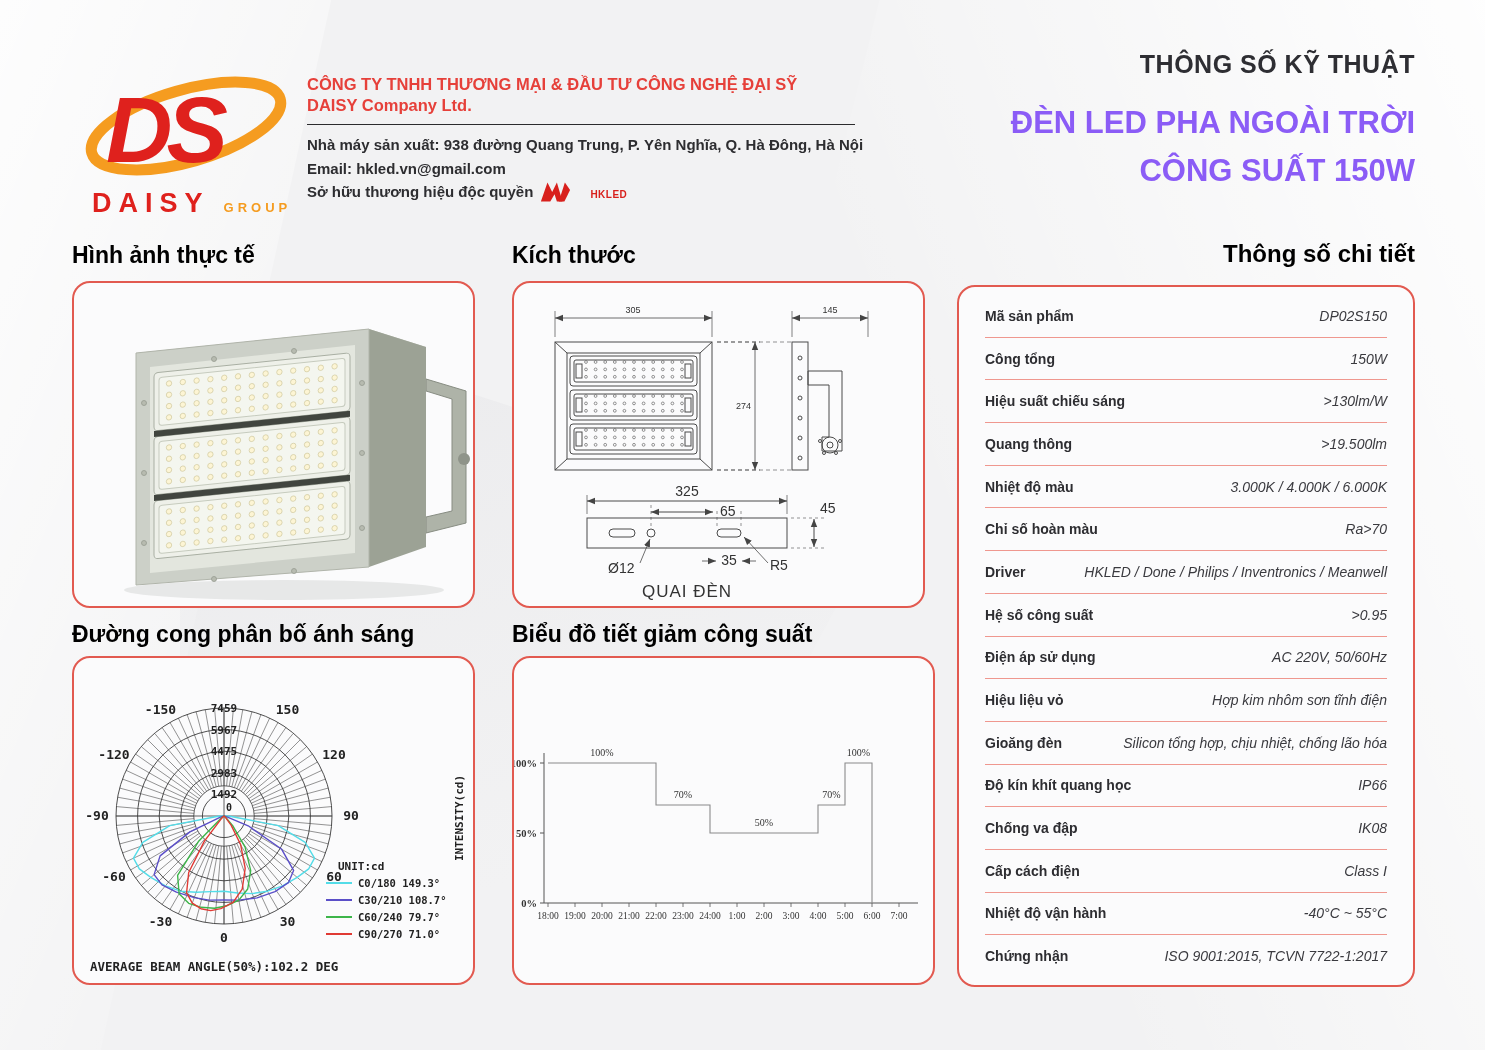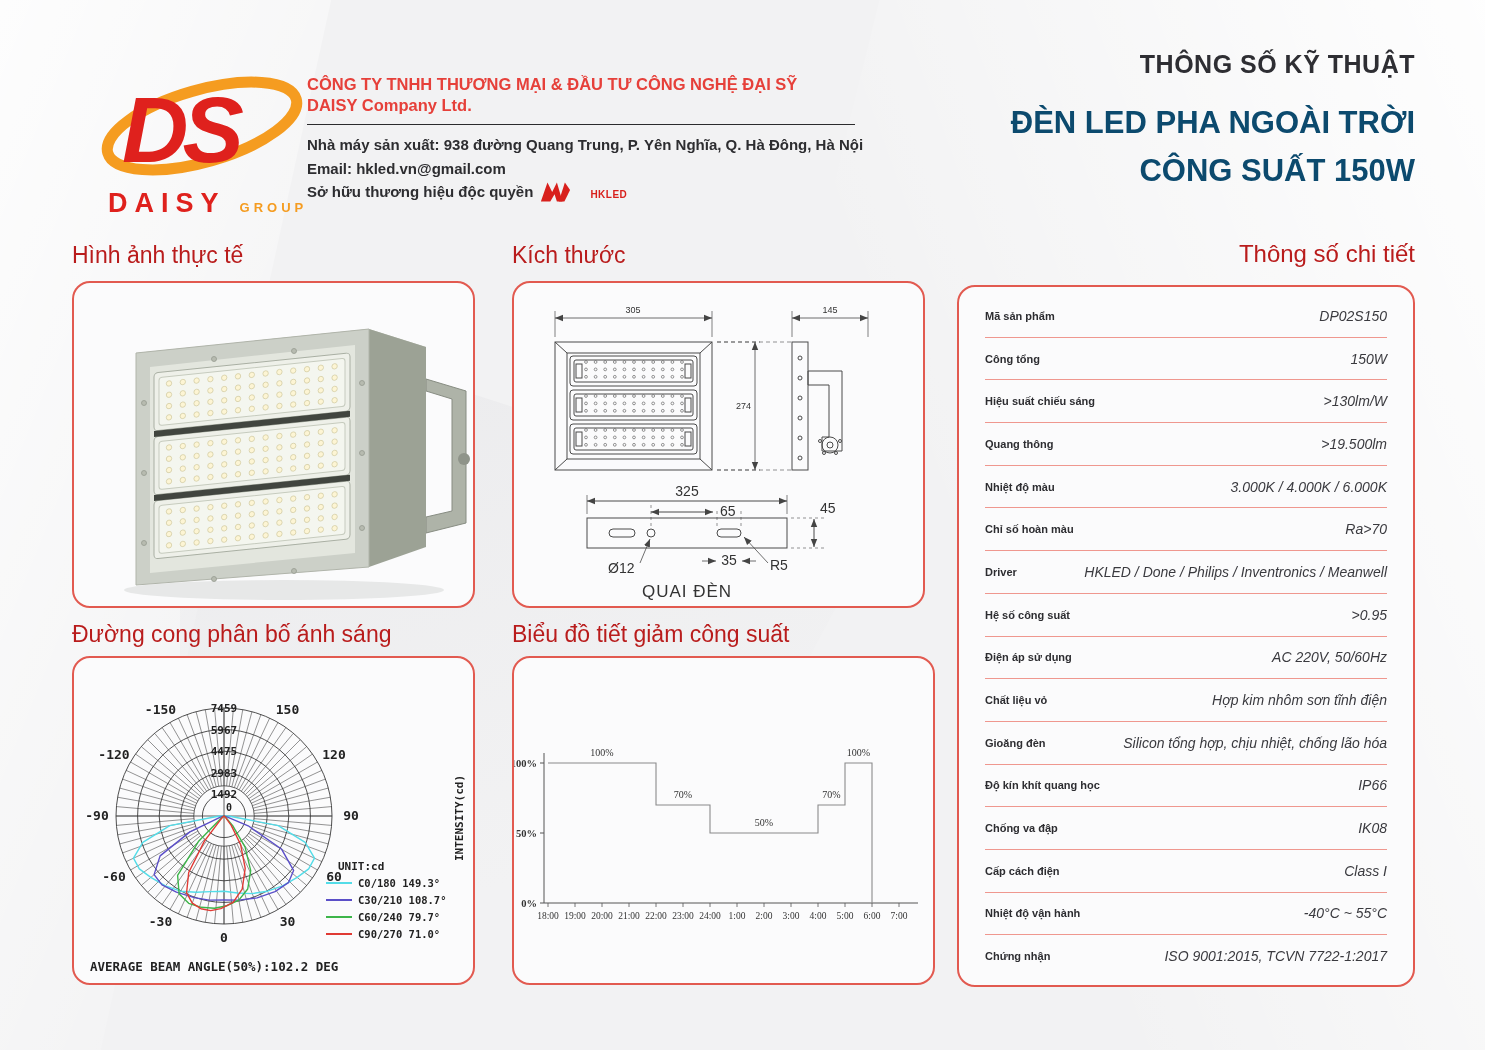--- a/index.html
+++ b/index.html
@@ -4,49 +4,49 @@
 <style>
   html,body{margin:0;padding:0;background:#e9e9ea;}
   .page{position:relative;width:1485px;height:1050px;margin:0 auto;background:#f2f2f3;
         font-family:"Liberation Sans",sans-serif;overflow:hidden;}
   .facet{position:absolute;pointer-events:none;}
   .f1{left:0;top:0;width:720px;height:1050px;background:linear-gradient(112deg,rgba(255,255,255,.85),rgba(255,255,255,0) 55%);clip-path:polygon(0 0,46% 0,14% 100%,0 100%);}
   .f2{left:620px;top:0;width:865px;height:1050px;background:linear-gradient(250deg,rgba(255,255,255,.9),rgba(255,255,255,0) 60%);clip-path:polygon(30% 0,100% 0,100% 100%,0 100%);}
   .f3{left:180px;top:300px;width:700px;height:750px;background:linear-gradient(160deg,rgba(228,228,231,.55),rgba(255,255,255,0) 70%);clip-path:polygon(0 0,100% 30%,60% 100%,0 78%);}
 
   
-  .logo{position:absolute;left:94px;top:64px;width:230px;height:160px;}
+  .logo{position:absolute;left:78px;top:64px;width:230px;height:160px;}
   .logo-daisy{position:absolute;left:14px;top:124px;font-size:27px;font-weight:800;color:#DF211D;letter-spacing:7px;}
   .logo-group{font-size:13px;font-weight:800;color:#F59C20;letter-spacing:4px;}
   .company{position:absolute;left:307px;top:74px;width:575px;}
   .company-name{font-size:16.5px;font-weight:800;color:#E6403A;line-height:1.3;}
   .company hr{border:none;border-top:1.6px solid #2b2b2d;margin:7px 0 8px 0;width:548px;}
   .company-line{font-size:15px;font-weight:700;color:#2d2d30;line-height:1.58;display:flex;align-items:center;gap:6px;}
   .hk-mark{display:inline-flex;align-items:flex-end;}
   .hkled-txt{font-size:10px;font-weight:800;color:#D8201C;letter-spacing:.5px;margin-left:19px;}
   .doc-titles{position:absolute;right:70px;top:50px;text-align:right;}
   .doc-title{font-size:25px;font-weight:800;color:#2e2e33;letter-spacing:.5px;margin-bottom:20px;}
-  .prod-title{font-size:31px;font-weight:800;color:#0c4a6e;line-height:1.55;}
+  .prod-title{font-size:31px;font-weight:800;color:#8b5cf6;line-height:1.55;}
 
   
-  .sec-h{position:absolute;font-size:23px;font-weight:400;color:#b91c1c;white-space:nowrap;}
+  .sec-h{position:absolute;font-size:23px;font-weight:700;color:#000000;white-space:nowrap;}
 
   
   .box{position:absolute;background:#fbfbfc;border:2px solid #E25A50;border-radius:18px;box-sizing:border-box;overflow:hidden;}
   #box-photo{left:72px;top:281px;width:403px;height:327px;}
   #box-dims{left:512px;top:281px;width:413px;height:327px;}
   #box-specs{left:957px;top:285px;width:458px;height:702px;display:flex;flex-direction:column;padding:8px 0;}
   #box-curve{left:72px;top:656px;width:403px;height:329px;}
   #box-dimming{left:512px;top:656px;width:423px;height:329px;}
 
   
   .spec-row{flex:1;display:flex;align-items:center;justify-content:space-between;gap:10px;
             margin:0 26px;border-bottom:1.5px solid #EF978F;}
   .spec-row:last-child{border-bottom:none;}
-  .spec-label{font-size:11px;font-weight:700;color:#2d2d31;white-space:nowrap;}
+  .spec-label{font-size:14px;font-weight:700;color:#2d2d31;white-space:nowrap;}
   .spec-value{font-size:14px;font-style:italic;color:#3a3a3f;white-space:nowrap;}
   .polar-lab{font-family:"DejaVu Sans Mono",monospace;font-weight:bold;fill:#222;}
   .serifsm{font-family:"Liberation Serif",serif;fill:#333;}
   .tech{stroke:#4a4a4a;fill:none;stroke-width:1;}
   .tech text{stroke:none;fill:#333;font-family:"Liberation Sans",sans-serif;}
   .dim-sm{font-size:9px;}
   .dim-big{font-size:14px;fill:#1d1d1f;}
   .caption{font-size:17px;font-weight:400;fill:#1d1d1f;letter-spacing:1px;}
 </style>
 </head>
@@ -538,21 +538,21 @@
       </div>
       <div class="spec-row">
         <span class="spec-label">Hệ số công suất</span>
         <span class="spec-value">&gt;0.95</span>
       </div>
       <div class="spec-row">
         <span class="spec-label">Điện áp sử dụng</span>
         <span class="spec-value">AC 220V, 50/60Hz</span>
       </div>
       <div class="spec-row">
-        <span class="spec-label">Chất liệu vỏ</span>
+        <span class="spec-label">Hiệu liệu vỏ</span>
         <span class="spec-value">Hợp kim nhôm sơn tĩnh điện</span>
       </div>
       <div class="spec-row">
         <span class="spec-label">Gioăng đèn</span>
         <span class="spec-value">Silicon tổng hợp, chịu nhiệt, chống lão hóa</span>
       </div>
       <div class="spec-row">
         <span class="spec-label">Độ kín khít quang học</span>
         <span class="spec-value">IP66</span>
       </div>

